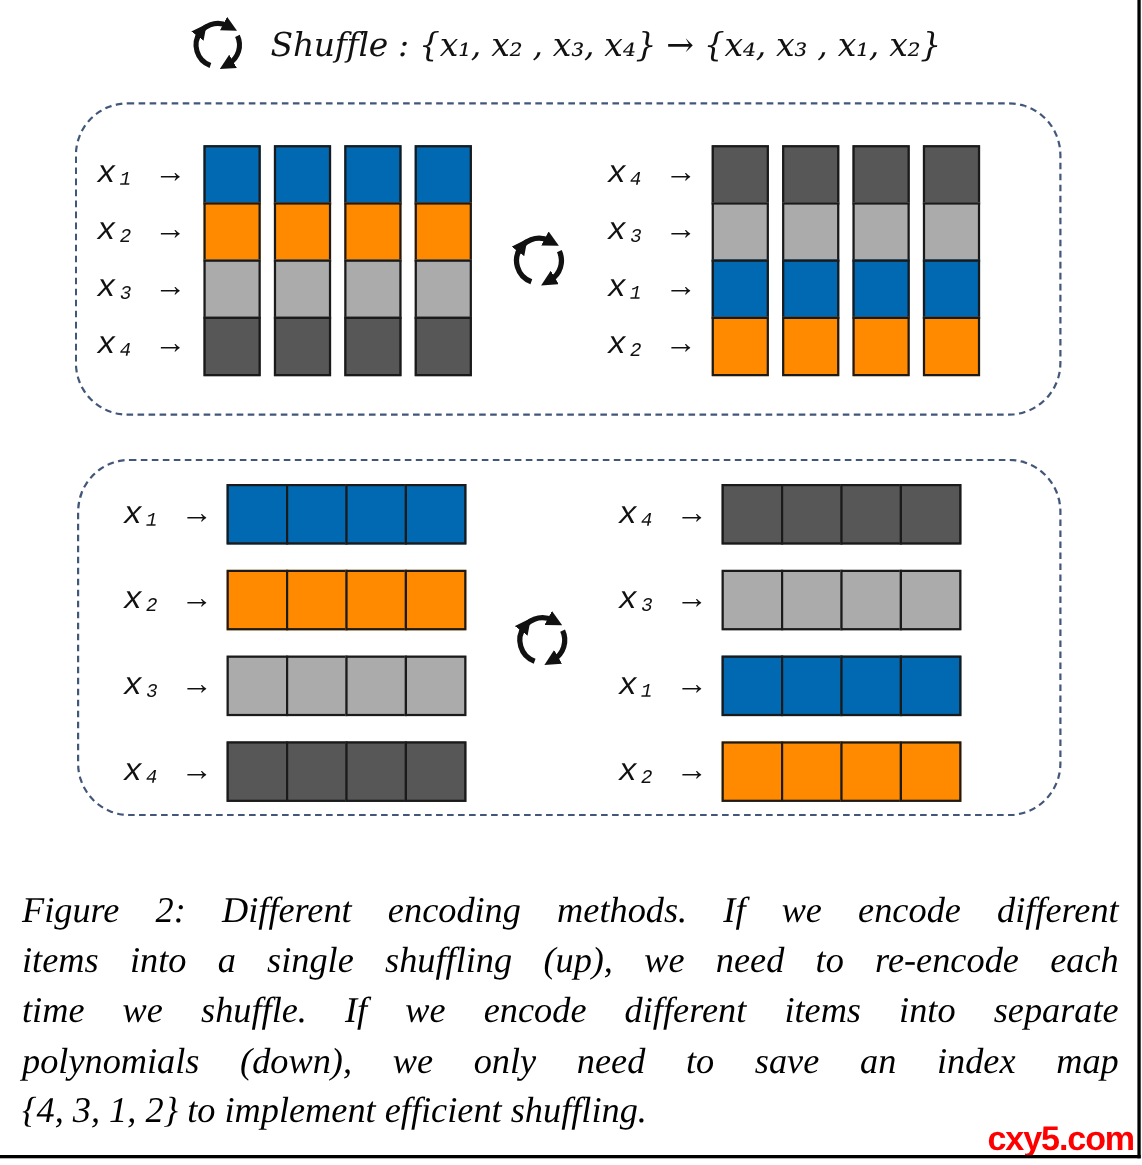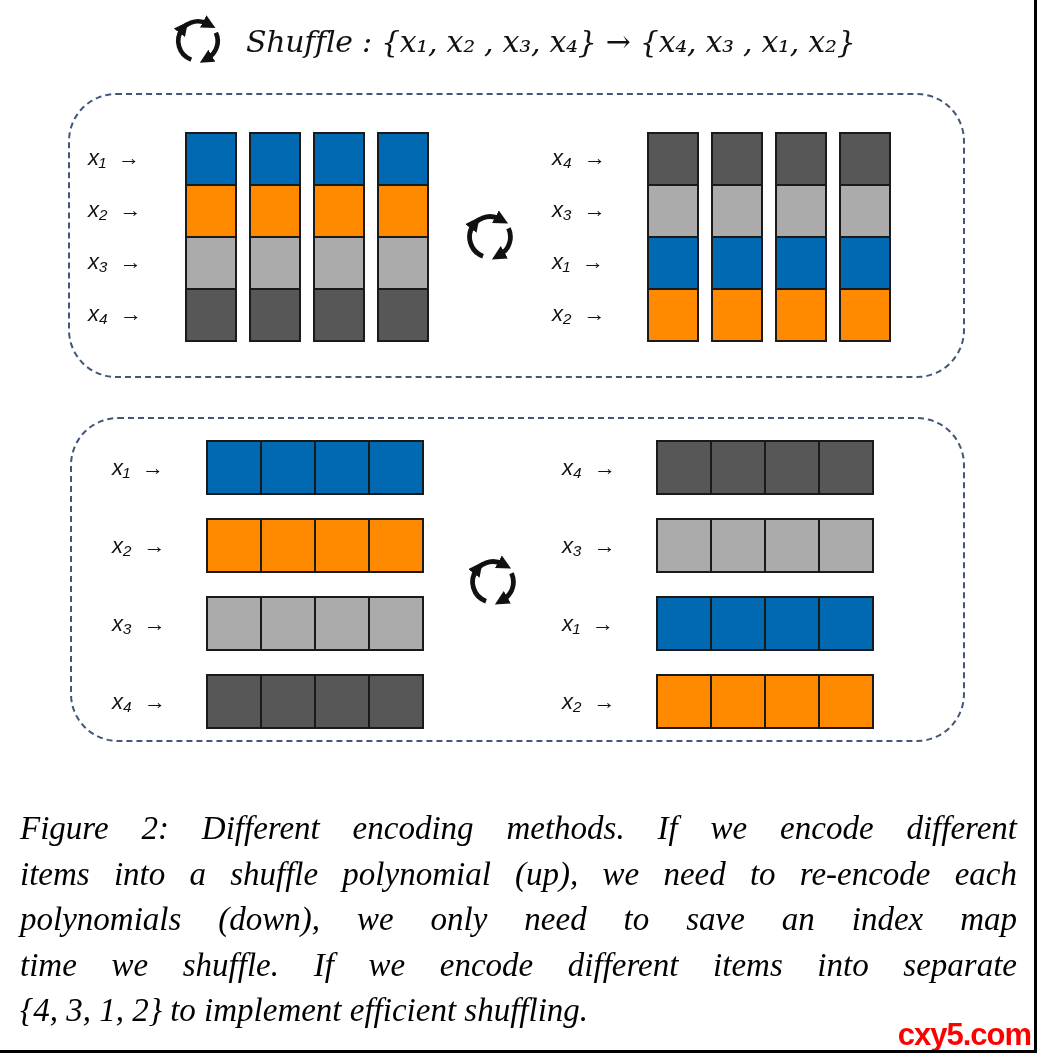--- a/index.html
+++ b/index.html
@@ -11,22 +11,22 @@
   .formula{position:absolute;left:246px;top:24px;font-style:italic;font-size:30px;
            letter-spacing:-0.3px;color:#111;white-space:nowrap;
            font-family:"DejaVu Serif","DejaVu Sans",serif;}
   
   .panel{position:absolute;border:2.5px dashed #42567a;border-radius:48px;box-sizing:border-box;}
   #panel-top{left:68px;top:93px;width:897px;height:285px;}
   #panel-bottom{left:70px;top:417px;width:895px;height:325px;}
   .cyc-p1{left:388px;top:112px;width:64px;height:60px;}
   .cyc-p2{left:389px;top:133px;width:64px;height:60px;}
   
-  .xlab{position:absolute;width:96px;font-style:italic;font-size:22px;color:#111;
-        word-spacing:6px;white-space:nowrap;font-family:Liberation Sans, sans-serif;}
+  .xlab{position:absolute;width:96px;font-style:italic;font-size:29px;color:#111;
+        word-spacing:6px;white-space:nowrap;font-family:Liberation Mono, monospace;}
   .seg{position:absolute;width:52px;height:54px;border:2px solid #1a1a1a;box-sizing:border-box;}
   .cell{position:absolute;width:56px;height:55px;border:2px solid #1a1a1a;box-sizing:border-box;}
   
   .caption{position:absolute;left:20px;top:806px;width:997px;color:#000;
            font-family:"Liberation Serif",serif;font-size:33px;line-height:45.5px;}
   .cl{text-align:justify;text-align-last:justify;font-style:italic;}
   .cl-last{text-align:left;text-align-last:auto;}
   
   .wm{position:absolute;right:7px;top:1019px;font-family:"Liberation Sans",sans-serif;
       font-weight:bold;font-size:31px;line-height:1;color:#ff0000;letter-spacing:-1px;}
@@ -143,22 +143,22 @@
       <div class="cell" style="left: 746px; top: 177px; background: rgb(0, 105, 177);"></div>
       <div class="xlab" style="left: 490px; top: 255px; height: 55px; line-height: 55px;">x₂ →</div>
       <div class="cell" style="left: 584px; top: 255px; background: rgb(255, 138, 0);"></div>
       <div class="cell" style="left: 638px; top: 255px; background: rgb(255, 138, 0);"></div>
       <div class="cell" style="left: 692px; top: 255px; background: rgb(255, 138, 0);"></div>
       <div class="cell" style="left: 746px; top: 255px; background: rgb(255, 138, 0);"></div>
     </div>
 
   <div class="caption">
     <div class="cl">Figure 2: Different encoding methods. If we encode different</div>
-    <div class="cl">items into a shuffle polynomial (up), we need to re-encode each</div>
+    <div class="cl">items into a single shuffling (up), we need to re-encode each</div>
+    <div class="cl">time we shuffle. If we encode different items into separate</div>
     <div class="cl">polynomials (down), we only need to save an index map</div>
-    <div class="cl">time we shuffle. If we encode different items into separate</div>
     <div class="cl cl-last">{4, 3, 1, 2} to implement efficient shuffling.</div>
   </div>
 
   <div class="wm">cxy5.com</div>
   <div class="edge-right"></div>
   <div class="edge-bottom"></div>
 </div>
 
 </body></html>

